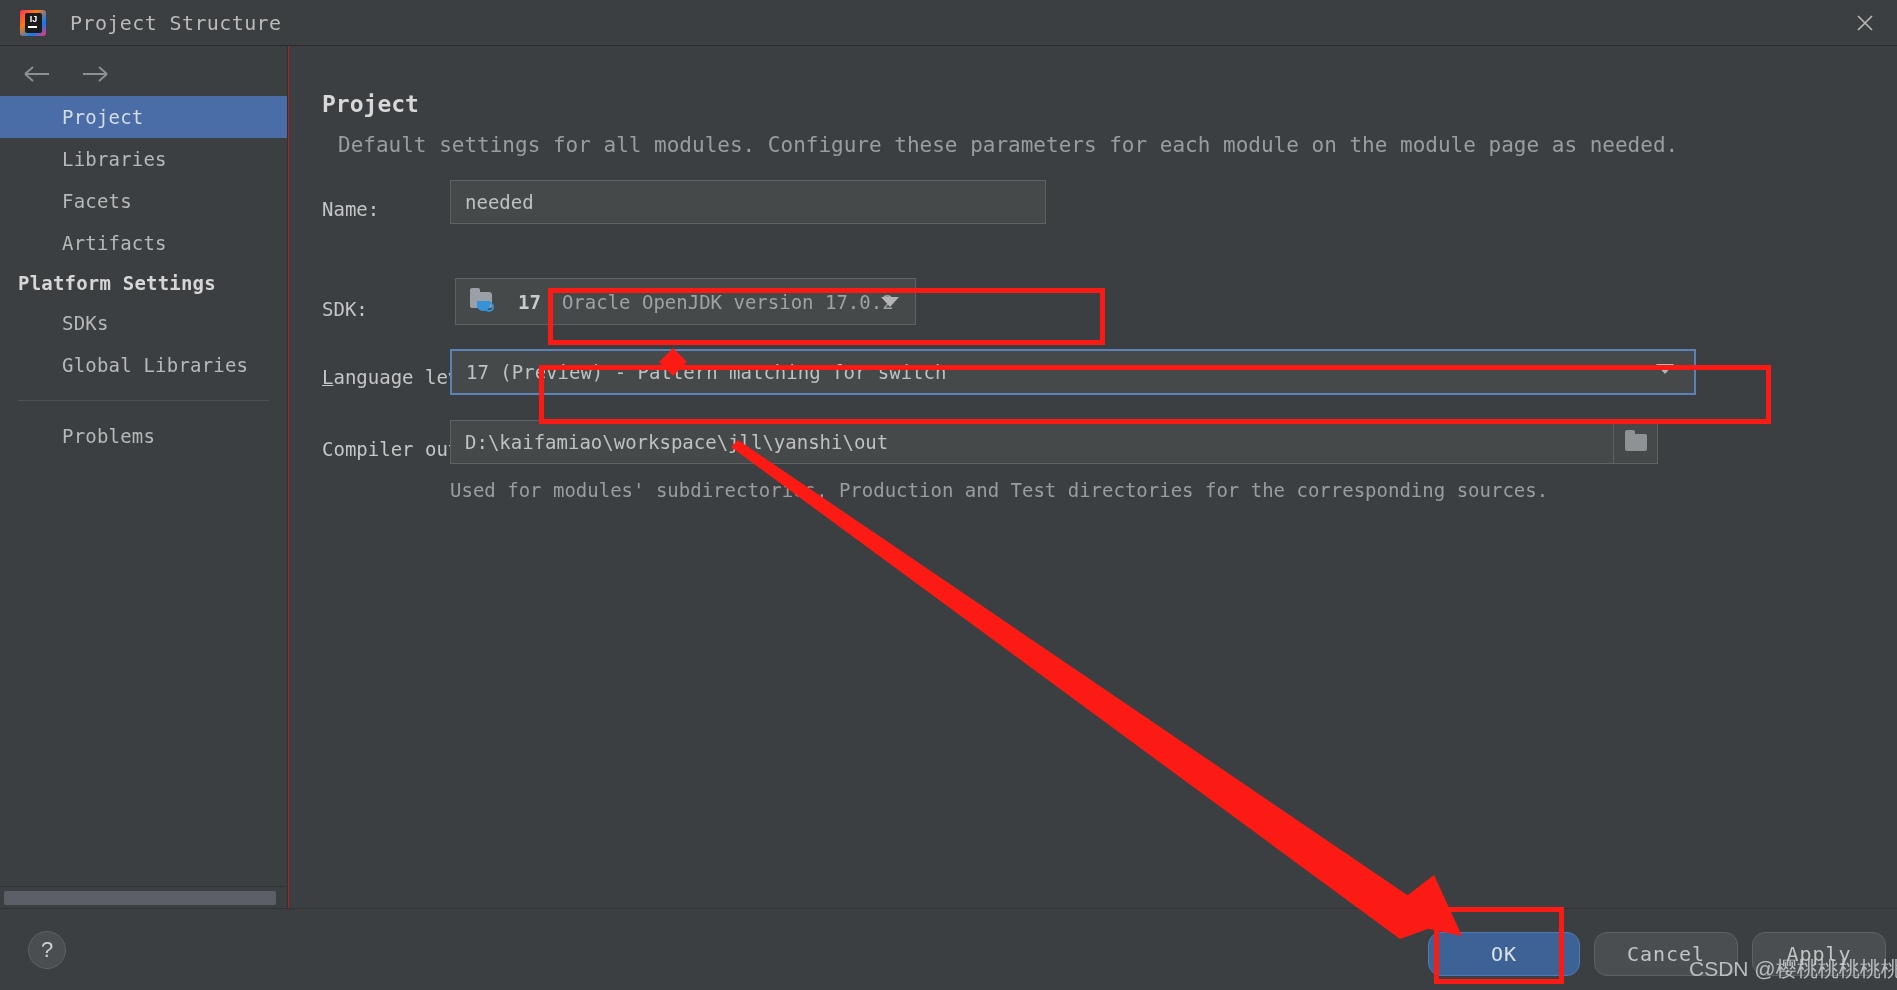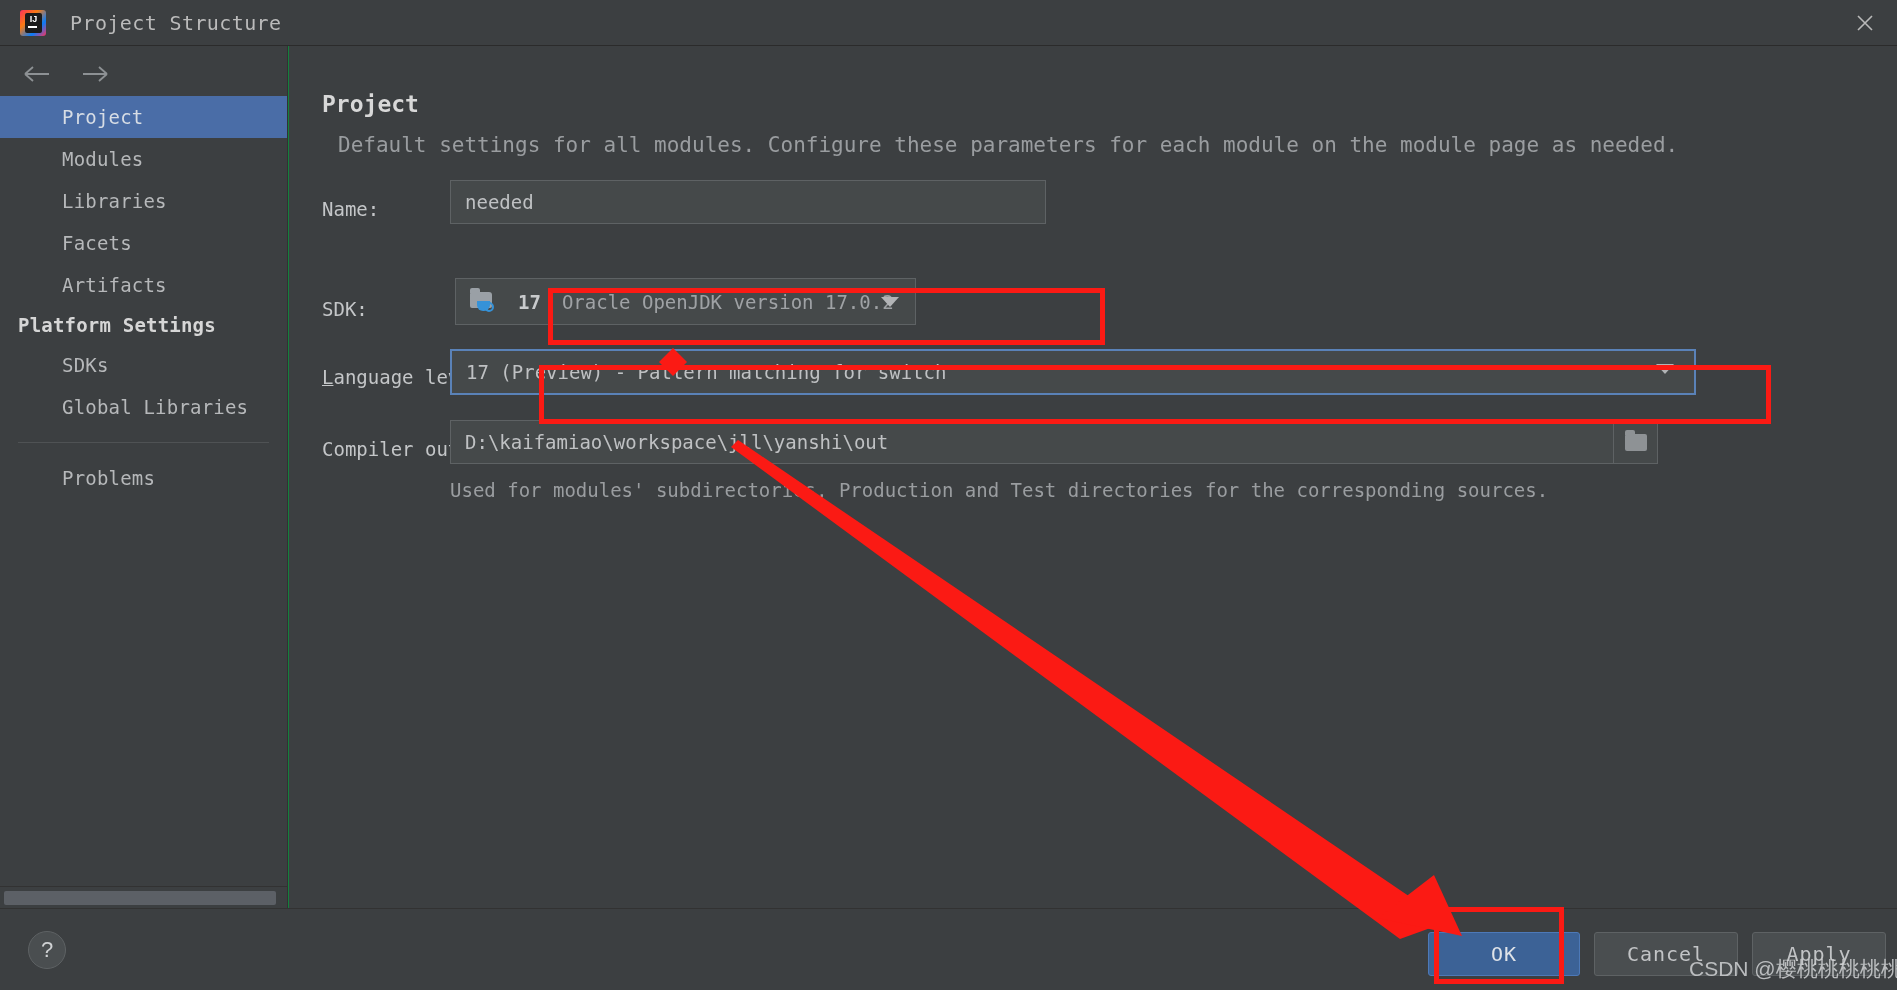--- a/index.html
+++ b/index.html
@@ -9,21 +9,21 @@
     height: 990px;
     overflow: hidden;
     background: #3c3f41;
     font-family: "DejaVu Sans Mono", "Liberation Mono", monospace;
   }
 
   #app {
     position: relative;
     width: 1897px;
     height: 990px;
-    background: #15803d;
+    background: #b91c1c;
     overflow: hidden;
   }
 
   
   .titlebar {
     position: absolute;
     left: 0; top: 0;
     width: 1897px; height: 46px;
     background: #3c3f41;
     border-bottom: 1px solid #2b2b2b;
@@ -282,21 +282,21 @@
     border: 1px solid #5e6264;
     color: #cfd1d3;
     font-size: 22px;
     display: flex; align-items: center; justify-content: center;
     font-family: "Liberation Sans", sans-serif;
   }
   .footer-btn {
     position: absolute;
     top: 23px;
     height: 44px;
-    border-radius: 3px;
+    border-radius: 13px;
     font-size: 20px;
     display: flex; align-items: center; justify-content: center;
     letter-spacing: 1px;
   }
   .footer-btn.primary {
     background: #3c6296;
     border: 1px solid #4d79b8;
     color: #dfe3e8;
   }
   .footer-btn.normal {
@@ -350,21 +350,20 @@
         </svg>
       </div>
       <div class="arrow">
         <svg width="30" height="22" viewBox="0 0 30 22">
           <path d="M27 11 L3 11 M27 11 L19 4 M27 11 L19 18" stroke="#8d9194" stroke-width="1.8" fill="none"></path>
         </svg>
       </div>
     </div>
 
     <div class="nav-item selected">Project</div>
-    <div class="nav-item">Modules</div>
     <div class="nav-item">Libraries</div>
     <div class="nav-item">Facets</div>
     <div class="nav-item">Artifacts</div>
 
     <div class="group-title">Platform Settings</div>
     <div class="nav-item">SDKs</div>
     <div class="nav-item">Global Libraries</div>
 
     <div class="side-divider"></div>
 

